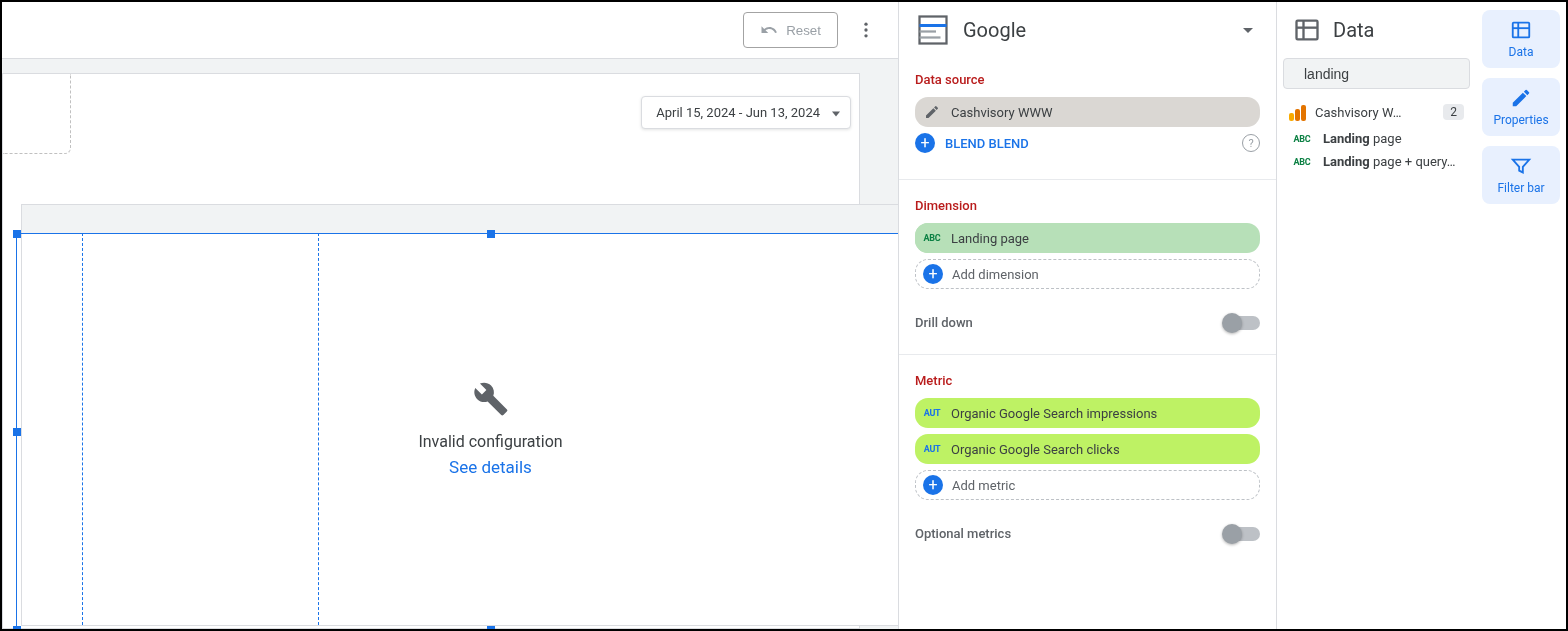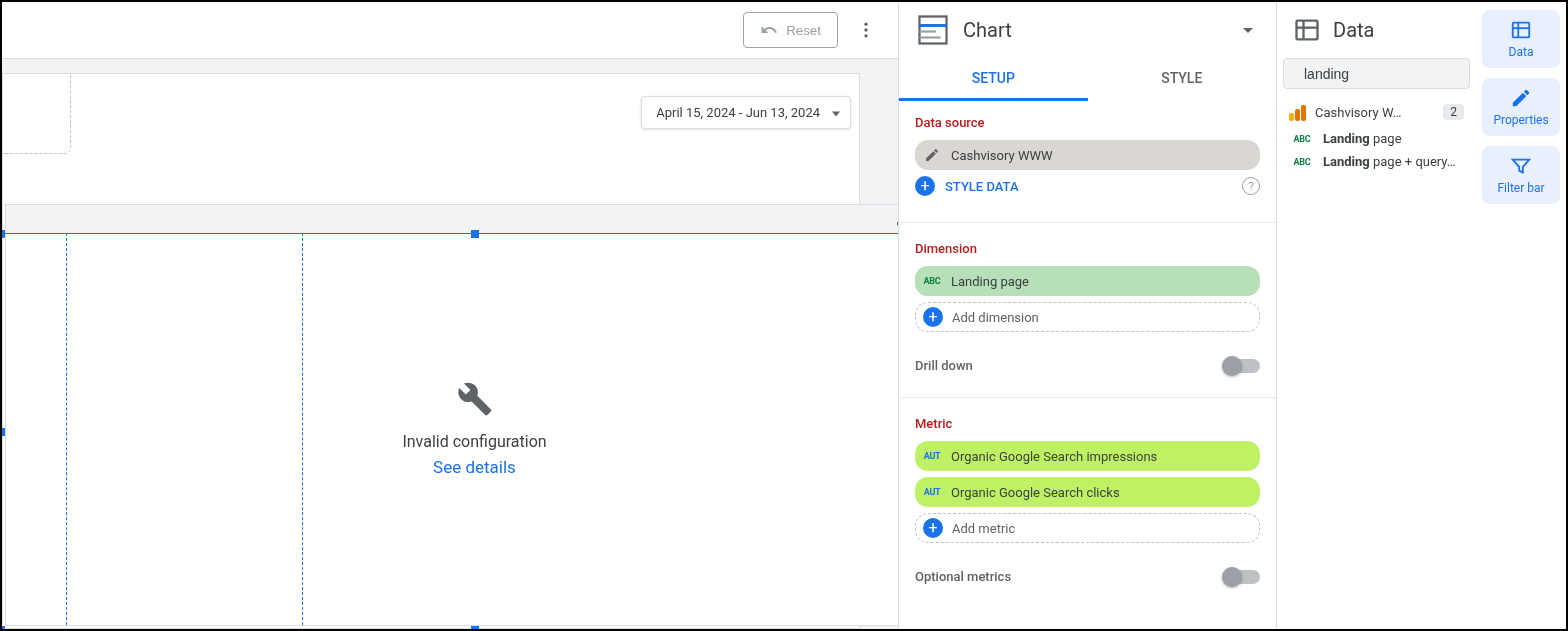--- a/index.html
+++ b/index.html
@@ -11,21 +11,21 @@
 .more-btn { width: 40px; height: 40px; display: flex; align-items: center; justify-content: center; cursor: pointer; border-radius: 50%; }
 
 
 .canvas-area { position: absolute; top: 56px; left: 0; right: 668px; bottom: 0; background: #f1f3f4; border-top: 1px solid #dadce0; overflow: hidden; }
 .page-surface { position: absolute; top: 14px; left: 0; right: 38px; bottom: 0; background: #fff; border: 1px solid #dadce0; }
 .dashed-box { position: absolute; top: 0; left: 0; width: 68px; height: 80px; border: 1.5px dashed #c0c0c0; border-left: none; border-top: none; border-radius: 0 0 6px 0; }
 
 .date-range { position: absolute; top: 22px; right: 8px; padding: 8px 30px 8px 14px; border: 1px solid #dadce0; border-radius: 4px; background: #fff; box-shadow: 0 1px 3px rgba(60,64,67,.15); font-size: 13px; color: #3c4043; cursor: pointer; }
 .date-range::after { content: ''; position: absolute; right: 10px; top: 50%; transform: translateY(-30%); border-left: 4px solid transparent; border-right: 4px solid transparent; border-top: 5px solid #5f6368; }
 
-.chart-widget { position: absolute; top: 130px; left: 2px; width: 939px; height: 422px; border: 1px solid #dadce0; }
+.chart-widget { position: absolute; top: 130px; left: 18px; width: 939px; height: 422px; border: 1px solid #dadce0; }
 .chart-header { height: 28px; background: #f1f3f4; display: flex; justify-content: flex-end; align-items: center; gap: 8px; padding-right: 8px; }
 .chart-header svg { cursor: pointer; }
 .chart-body { position: relative; height: calc(100% - 28px); background: #fff; }
 
 
 .selection { position: absolute; top: 28px; left: -6px; right: -6px; bottom: -6px; border: 1px solid #1a73e8; pointer-events: none; }
 .sel-handle { position: absolute; width: 8px; height: 8px; background: #1a73e8; }
 .sh-tl { top: -4px; left: -4px; } .sh-tr { top: -4px; right: -4px; }
 .sh-bl { bottom: -4px; left: -4px; } .sh-br { bottom: -4px; right: -4px; }
 .sh-tm { top: -4px; left: 50%; margin-left: -4px; } .sh-bm { bottom: -4px; left: 50%; margin-left: -4px; }
@@ -164,43 +164,39 @@
 </div>
 
 <div class="chart-panel">
   <div class="panel-header">
     <svg width="36" height="36" viewBox="0 0 24 24">
         <rect x="3" y="3" width="18" height="18" fill="none" stroke="#5f6368" stroke-width="1.5"></rect>
         <line x1="3" y1="9" x2="21" y2="9" stroke="#1a73e8" stroke-width="2"></line>
         <line x1="3" y1="13" x2="14" y2="13" stroke="#9aa0a6" stroke-width="1.5"></line>
         <line x1="3" y1="17" x2="17" y2="17" stroke="#9aa0a6" stroke-width="1.5"></line>
       </svg>
-    <div class="panel-header-title">Chart</div>
+    <div class="panel-header-title">Google</div>
     <svg width="24" height="24" viewBox="0 0 24 24" fill="#5f6368">
         <path d="M7 10l5 5 5-5z"></path>
       </svg>
-  </div>
-  <div class="tabs">
-    <div class="tab active">SETUP</div>
-    <div class="tab">STYLE</div>
   </div>
   <div class="panel-scroll">
     <div class="section">
       <div class="section-label">Data source</div>
       <div class="chip datasource">
         <div class="chip-icon">
             <svg width="16" height="16" viewBox="0 0 24 24">
               <path fill="#5f6368" d="M3 17.25V21h3.75L17.81 9.94l-3.75-3.75L3 17.25zM20.71 7.04a1 1 0 0 0 0-1.41l-2.34-2.34a1 1 0 0 0-1.41 0l-1.83 1.83 3.75 3.75 1.83-1.83z"></path>
             </svg>
           </div>
         <div class="chip-label">Cashvisory WWW</div>
       </div>
       <div class="blend-row">
         <div class="plus-circle">+</div>
-        <div class="blend-label">STYLE DATA</div>
+        <div class="blend-label">BLEND BLEND</div>
         <div class="help-circle">?</div>
       </div>
     </div>
 
     <div class="divider"></div>
 
     <div class="section">
       <div class="section-label">Dimension</div>
       <div class="chip dimension">
         <div class="chip-icon">

